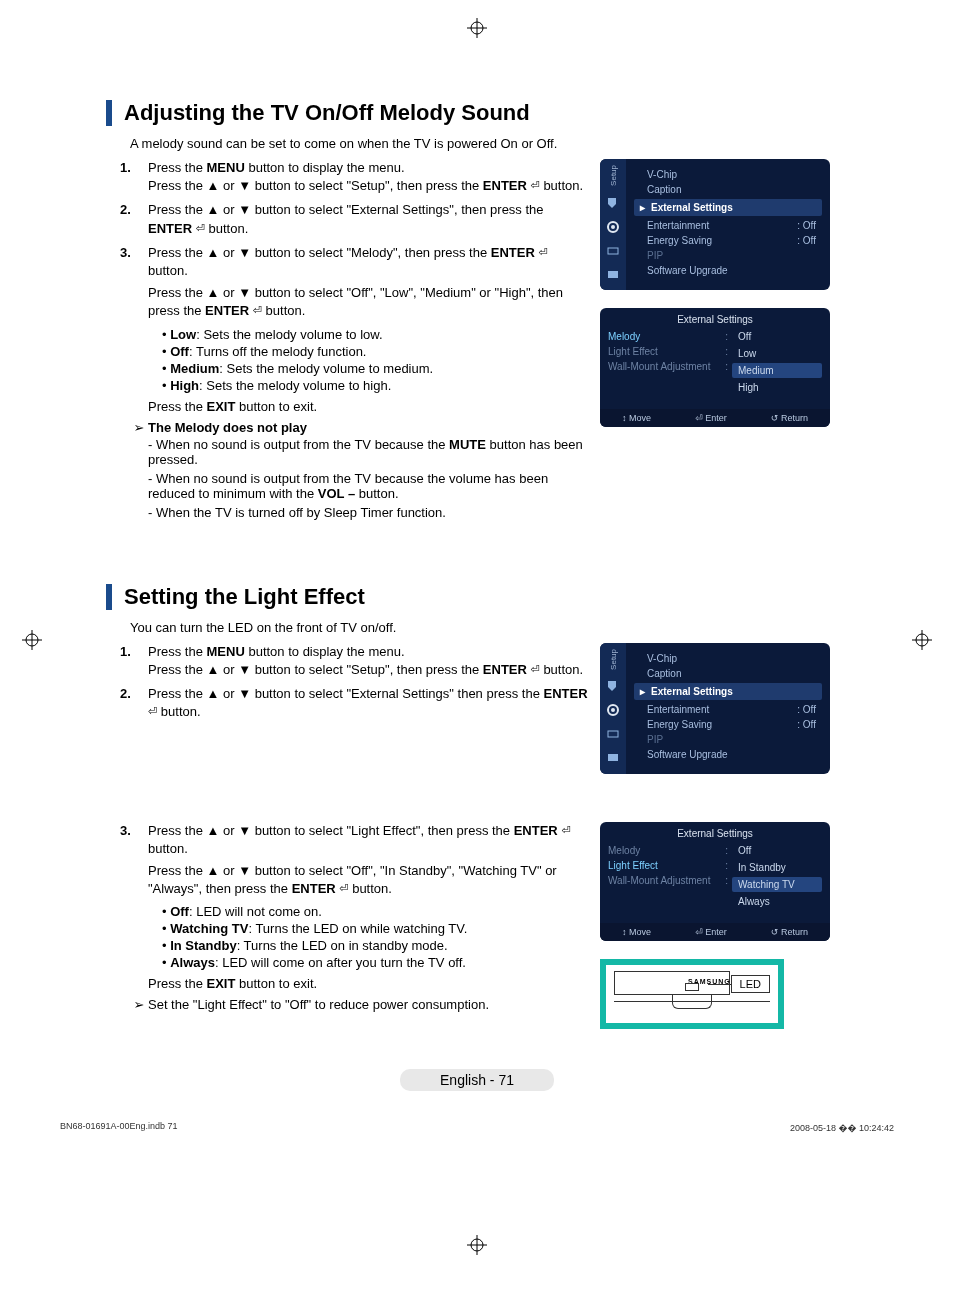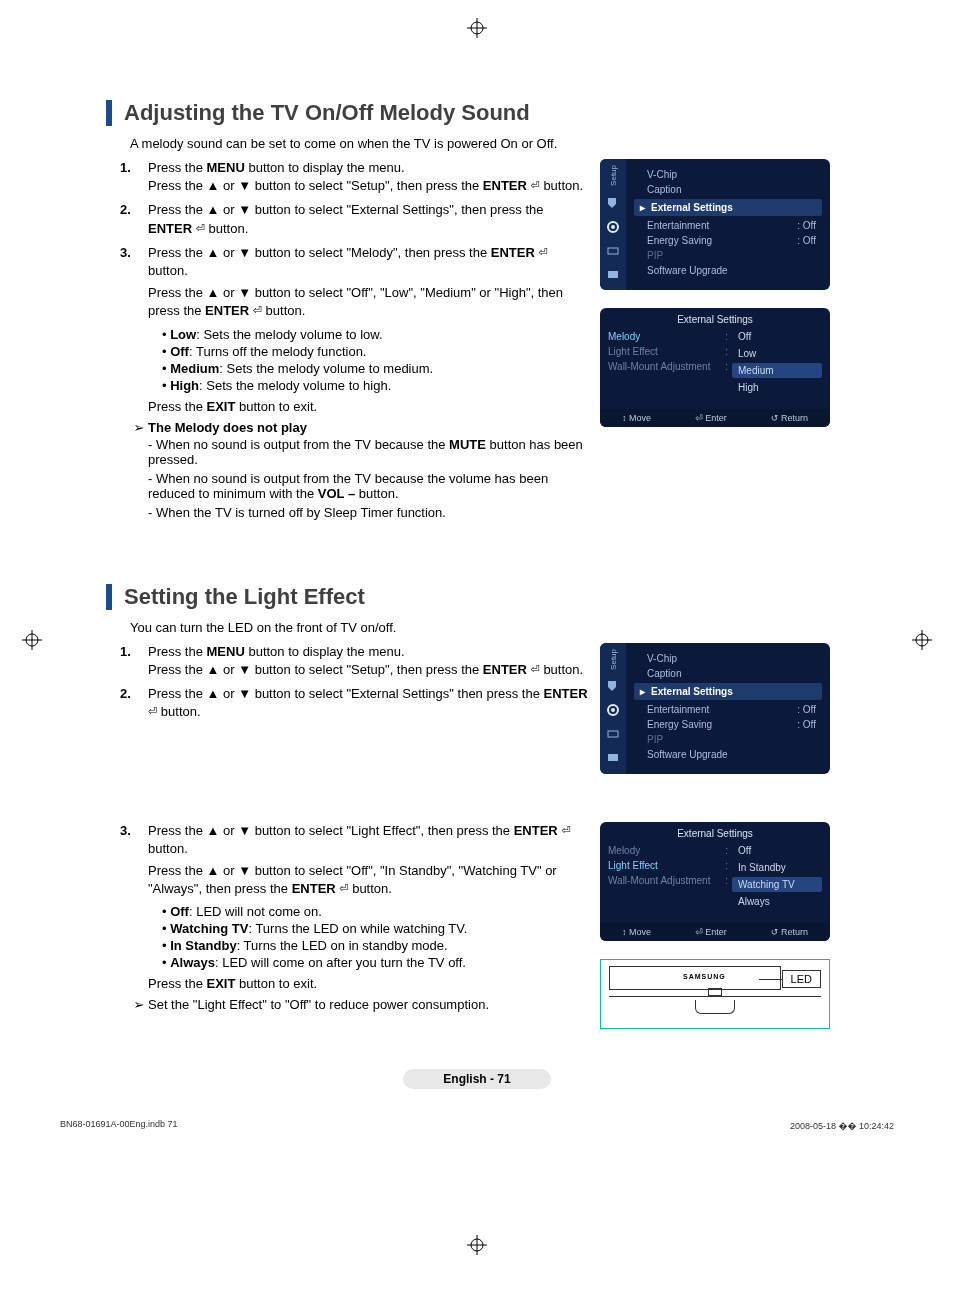--- a/index.html
+++ b/index.html
@@ -4,21 +4,21 @@
 <style>
   * { box-sizing: border-box; margin: 0; padding: 0; }
   body { font-family: Arial, Helvetica, sans-serif; font-size: 13px; color: #000; background: #fff; width: 954px; margin: 0 auto; position: relative; }
   .page { padding: 40px 50px 20px 50px; min-height: 1315px; position: relative; }
   .reg-top { position: absolute; top: 18px; left: 50%; transform: translateX(-50%); }
   .reg-left { position: absolute; top: 630px; left: 22px; }
   .reg-right { position: absolute; top: 630px; right: 22px; }
   .reg-bottom { position: absolute; bottom: 60px; left: 50%; transform: translateX(-50%); }
   .regmark { width: 20px; height: 20px; }
   .regmark svg { display:block; }
-  .section-title { font-size: 22px; font-weight: bold; color: #404040; border-left: 6px solid #1a4b8c; padding-left: 12px; margin: 60px 0 10px 56px; }
+  .section-title { font-size: 22px; font-weight: bold; color: #000000; border-left: 6px solid #1a4b8c; padding-left: 12px; margin: 60px 0 10px 56px; }
   .section-title.first { margin-top: 60px; }
   .intro { margin: 0 0 8px 80px; font-size: 13px; }
   .content-row { display: flex; align-items: flex-start; margin-left: 70px; margin-right: 10px; }
   .left-col { flex: 1 1 auto; padding-right: 12px; max-width: 480px; }
   .right-col { width: 230px; flex: 0 0 230px; }
   ol.steps { list-style: none; padding: 0; margin: 0; }
   ol.steps > li { display: flex; margin-bottom: 6px; font-size: 13px; line-height: 1.4; }
   ol.steps > li .num { font-weight: bold; width: 28px; flex: 0 0 28px; }
   ol.steps > li .body { flex: 1; }
   .sub { margin-top: 4px; }
@@ -46,31 +46,31 @@
   .osd2 { background:#0b1a3a; color:#d9e2ef; border-radius:6px; font-size:10px; margin-bottom:18px; overflow:hidden; }
   .osd2 .title { text-align:center; padding:6px 0 4px 0; font-size:10px; }
   .osd2 .lab { flex:1; color:#6d82a3; }
   .osd2 .lab.active { color:#7dd0ff; }
   .osd2 .opts { width: 90px; }
   .osd2 .opt { padding:2px 6px; margin-bottom:2px; color:#cbd9ed; }
   .osd2 .opt.sel { background:#24457f; border-radius:2px; }
   .osd2 .footer { display:flex; justify-content:space-around; background:#0a1530; padding:4px 0; font-size:9px; margin-top:8px; color:#b8c8df;align-items:center; }
   .colon { margin: 0 4px; color:#6d82a3; }
 
-  .led-box { border:1px solid #14b8a6; width:230px; height:70px; position:relative; margin-top:4px; }
+  .led-box { border:6px solid #14b8a6; width:184px; height:70px; position:relative; margin-top:4px; }
   .led-box .inner-rect { position:absolute; top:6px; left:8px; right:48px; height:24px; border:1px solid #333; }
   .led-box .brand { position:absolute; top:13px; left:82px; font-size:7px; letter-spacing:1px; font-weight:bold;}
   .led-box .led-label { position:absolute; top:10px; right:8px; border:1px solid #333; padding:2px 8px; font-size:11px; background:#fff; }
   .led-box .led-line { position:absolute; top:19px; right:40px; width:30px; height:1px; background:#333; }
   .led-box .stand { position:absolute; bottom:14px; left:50%; transform:translateX(-50%); width:40px; height:14px; border:1px solid #333; border-top:none; border-radius: 0 0 6px 6px; }
   .led-box .stand2 { position:absolute; bottom:32px; left:50%; transform:translateX(-50%); width:14px; height:8px; border:1px solid #333; }
   .led-box .divider { position:absolute; top:36px; left:8px; right:8px; height:1px; background:#333; }
 
   .page-foot { text-align:center; margin-top: 40px; }
-  .page-foot .pill { display:inline-block; background:#e8e8e8; border-radius:10px; padding:3px 40px; font-size:12px; font-weight:bold; }
+  .page-foot .pill { display:inline-block; background:#e8e8e8; border-radius:10px; padding:3px 40px; font-size:14px; font-weight:normal; }
   .fileline { display:flex; justify-content:space-between; font-size:9px; color:#333; margin: 30px 8px 0 8px; padding: 0 2px; }
 
   b { font-weight: bold; }
 </style>
 </head>
 <body>
 
 <div class="page">
 
   <div class="regmark reg-top">

